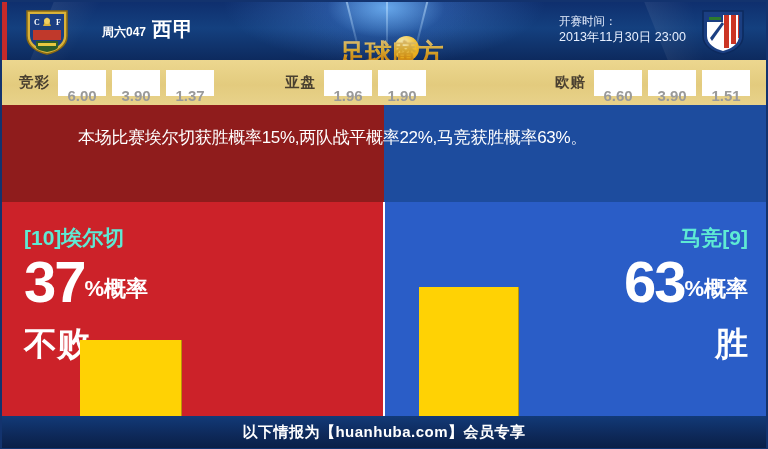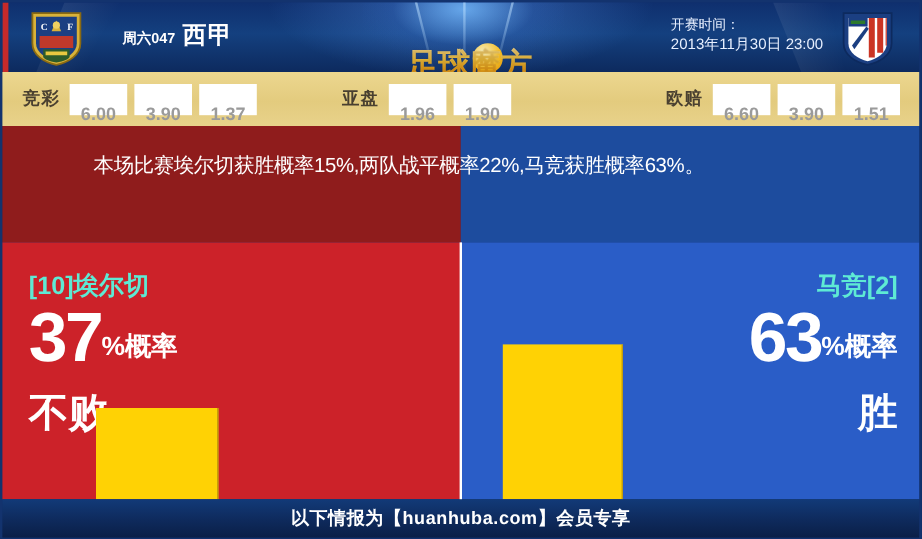--- a/index.html
+++ b/index.html
@@ -240,21 +240,21 @@
     <div class="side-l">
       <div class="team-label tl-left">[10]埃尔切</div>
       <div class="pct-row pr-left">
         <span class="pct-num">37</span>
         <span class="pct-unit">%概率</span>
       </div>
       <div class="outcome oc-left">不败</div>
       <div class="bar bar-left" style="height: 76px;"></div>
     </div>
     <div class="side-r">
-      <div class="team-label tl-right">马竞[2]</div>
+      <div class="team-label tl-right">马竞[9]</div>
       <div class="pct-row pr-right">
         <span class="pct-num">63</span>
         <span class="pct-unit">%概率</span>
       </div>
       <div class="outcome oc-right">胜</div>
       <div class="bar bar-right" style="height: 129px;"></div>
     </div>
     <div class="divider"></div>
   </div>
 

